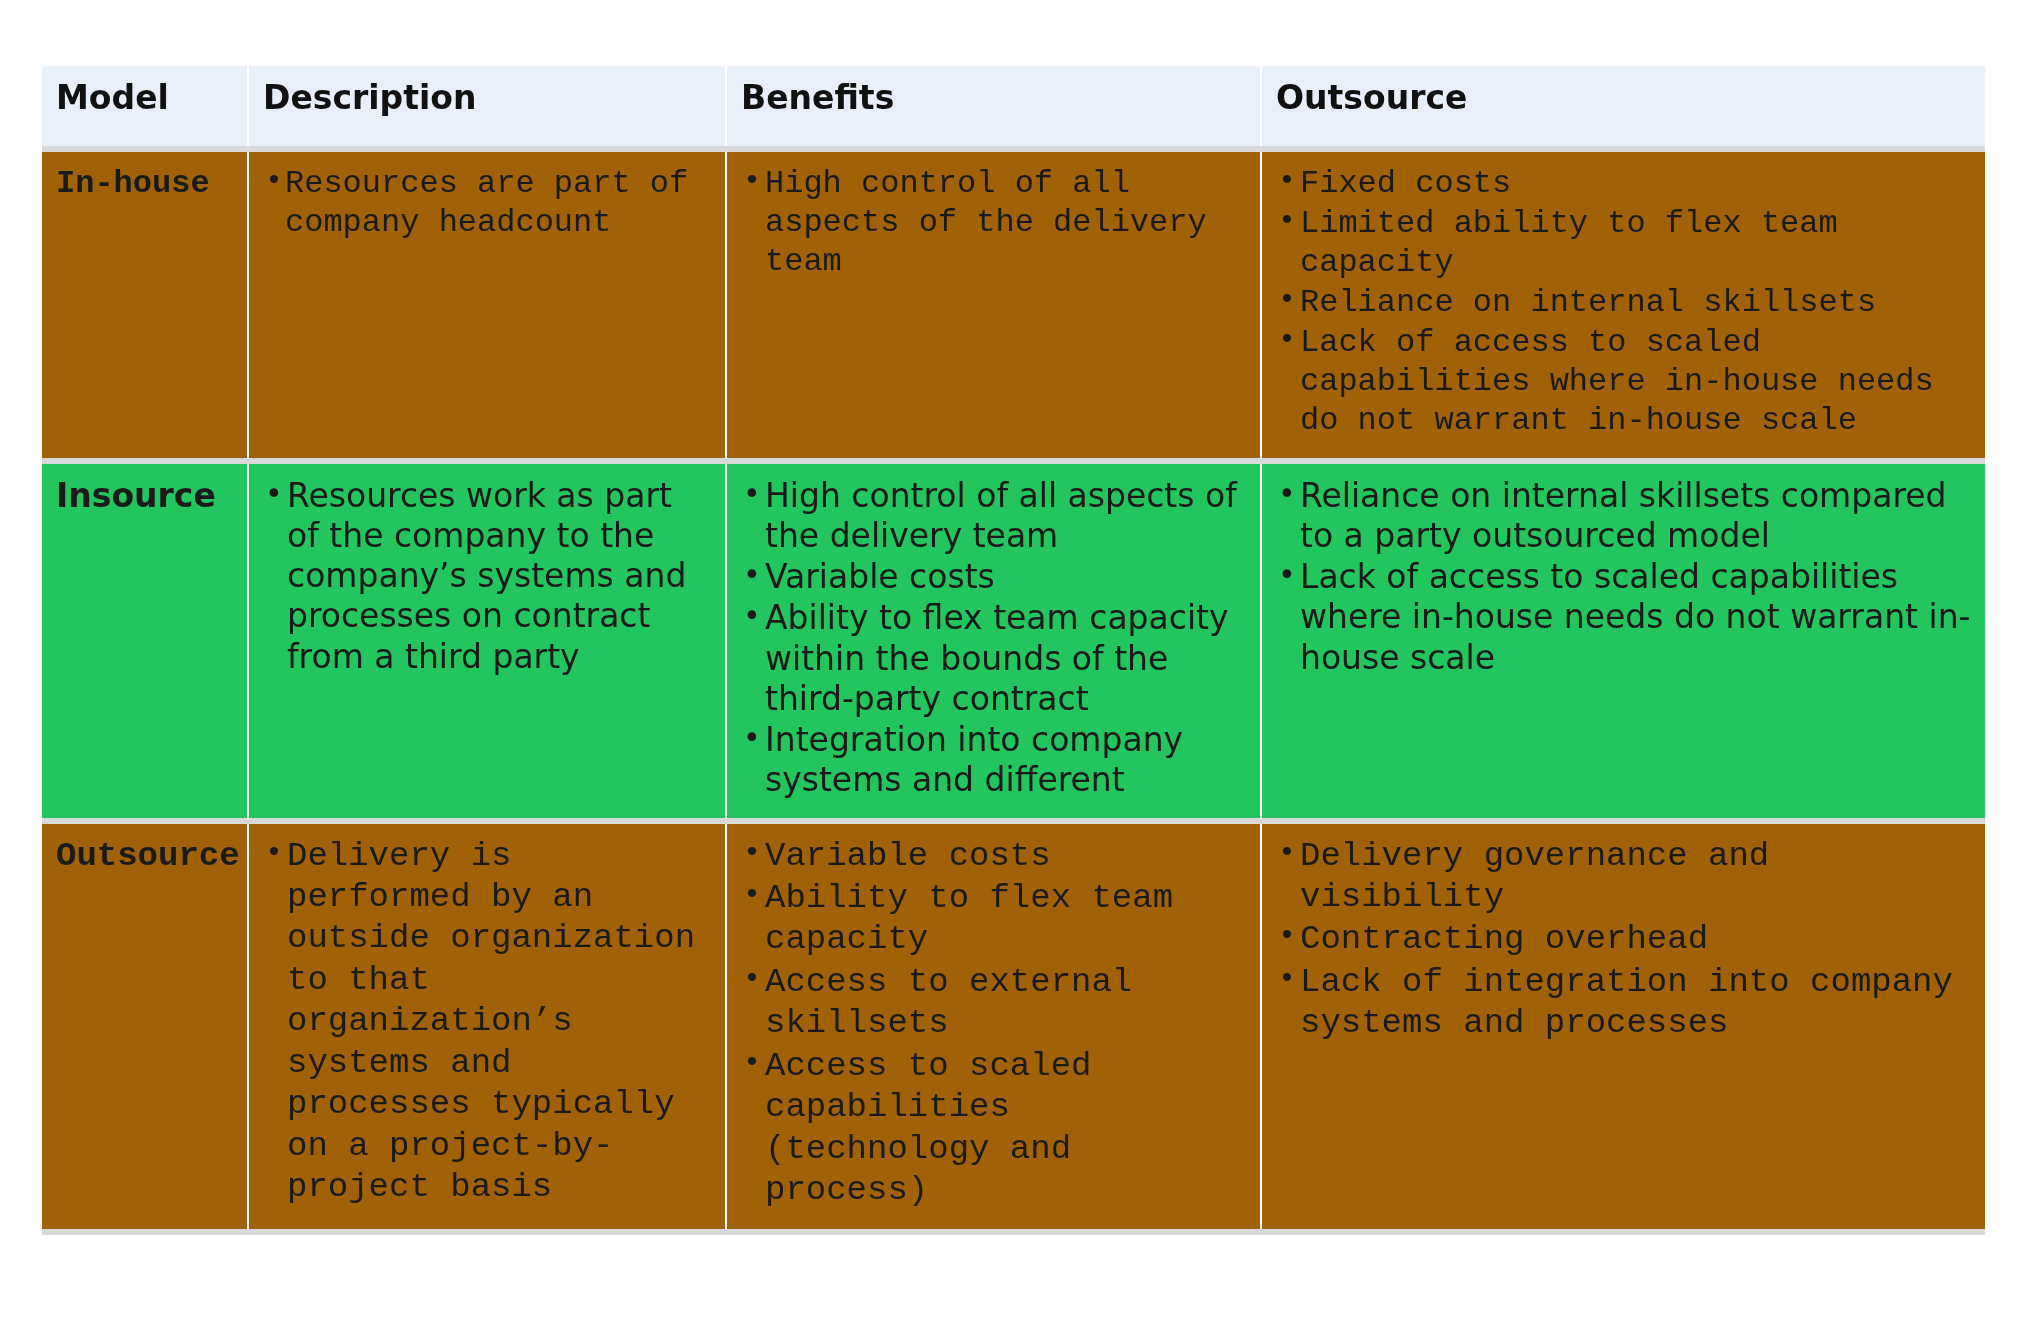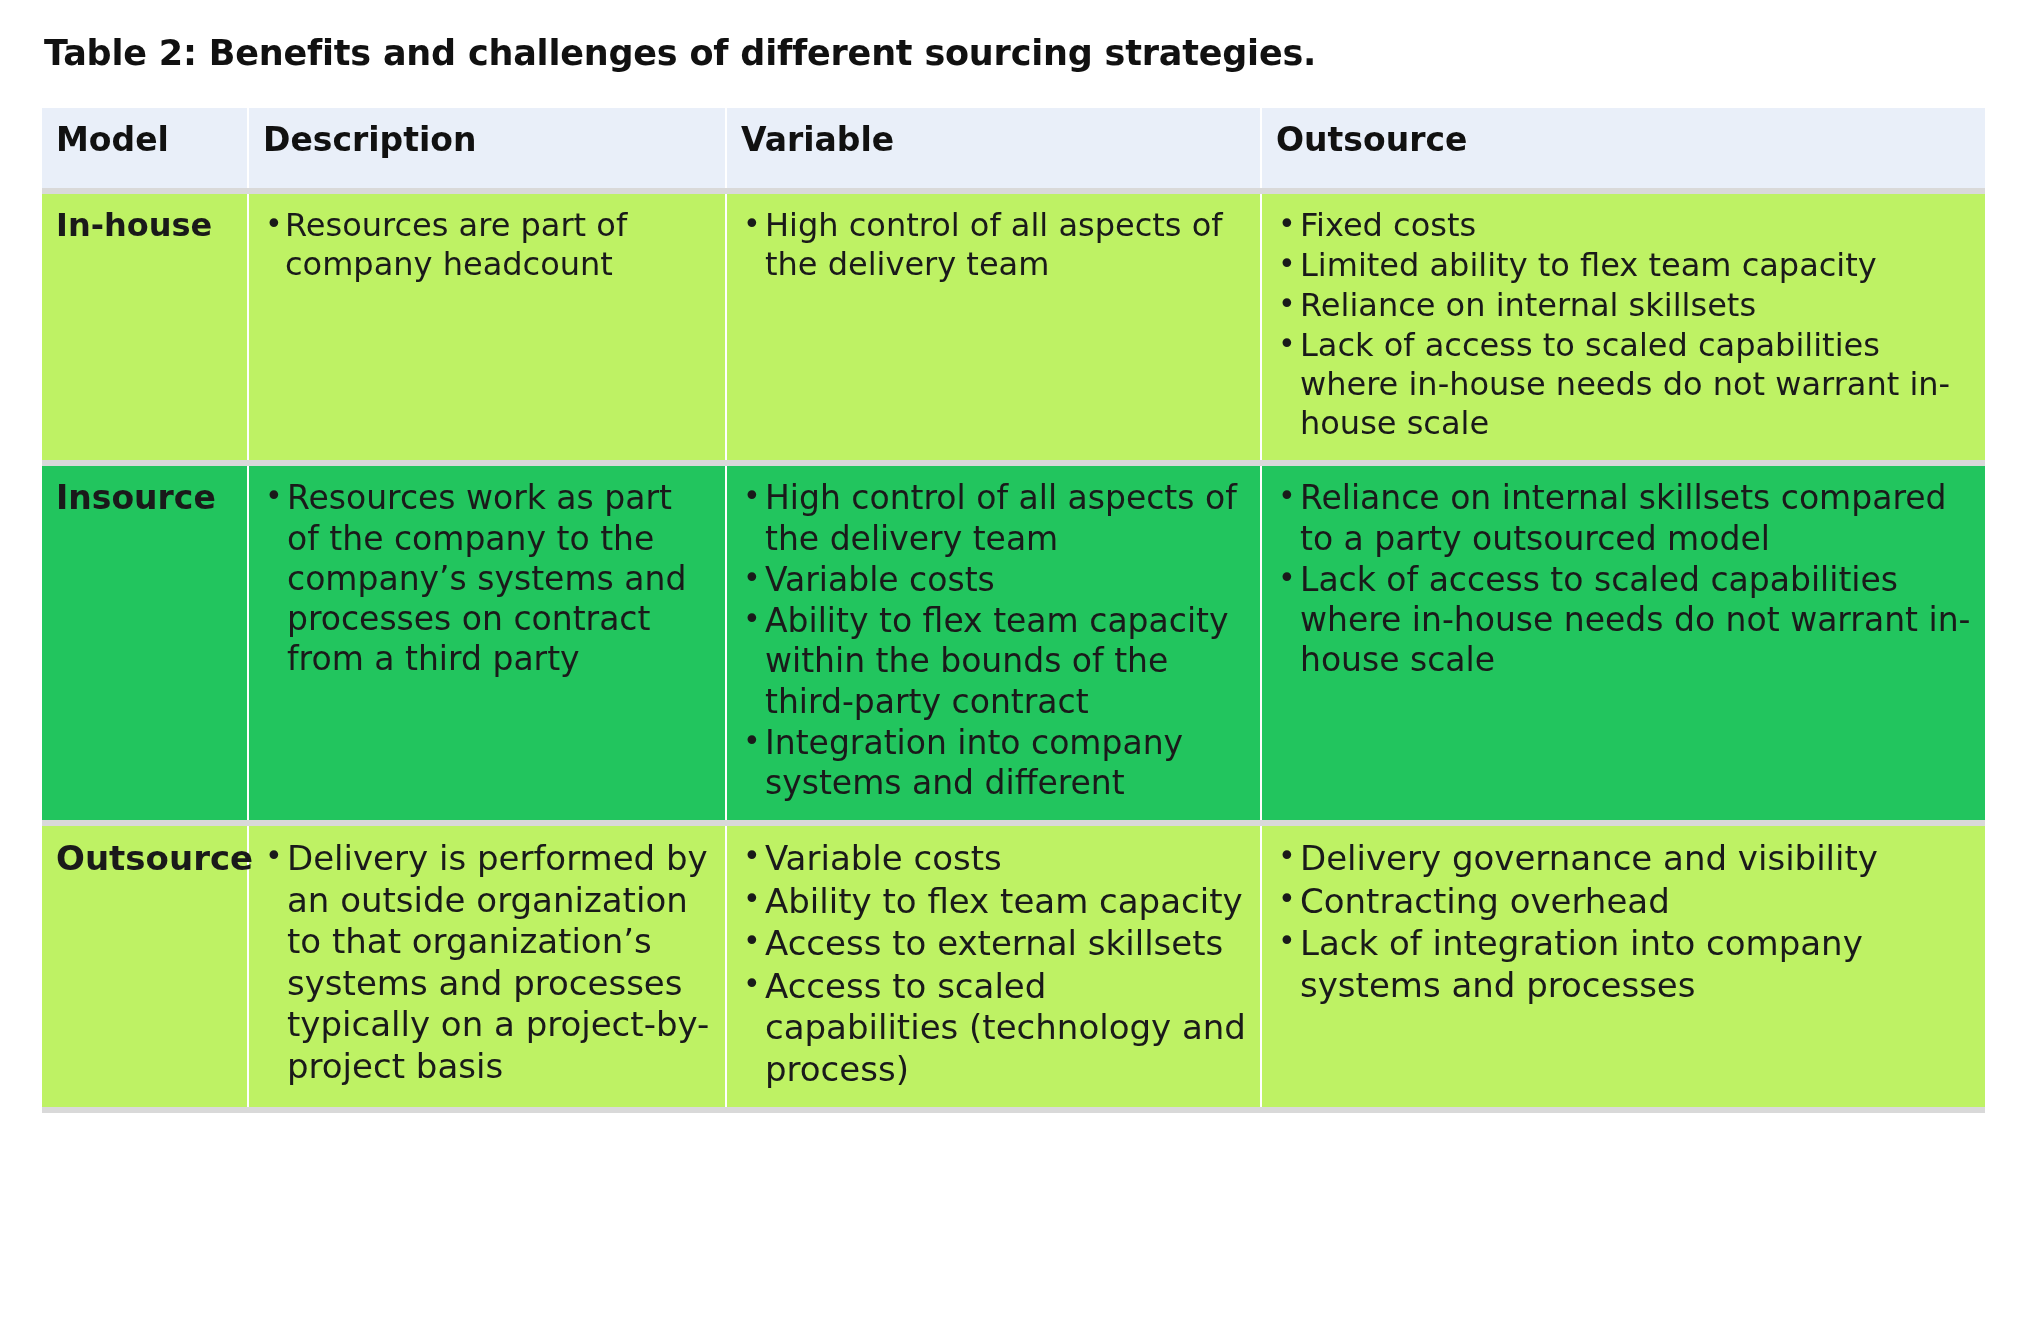--- a/index.html
+++ b/index.html
@@ -59,21 +59,21 @@
   tbody td {
     vertical-align: top;
     padding: 12px 12px 16px 14px;
     border-right: 2px solid #ffffff;
     border-bottom: 6px solid #d9d9d9;
     font-size: 32px;
     line-height: 1.22;
     color: #1a1a1a;
   }
   tbody td:last-child { border-right: none; }
-  tbody tr.row-light td { background: #bef264; }
+  tbody tr.row-light td { background: #a16207; font-family: Liberation Mono, monospace; }
   tbody tr.row-dark  td { background: #22c55e; }
   tbody tr:last-child td { border-bottom: 6px solid #d9d9d9; }
 
   td.model-cell {
     font-weight: bold;
     white-space: nowrap;
     padding-right: 6px;
   }
 
   ul.bullets {
@@ -100,35 +100,34 @@
   tr.row-inhouse td.desc-cell ul.bullets > li { padding-left: 22px; }
 
   tr.row-insource td { font-size: 33px; line-height: 1.22; }
   tr.row-outsource td { font-size: 34px; line-height: 1.22; }
 </style>
 </head>
 <body>
 
 <div class="page">
 
-  <div class="caption">Table 2: Benefits and challenges of different sourcing strategies.</div>
 
   <table class="sourcing-table">
     <colgroup>
       <col class="c-model">
       <col class="c-desc">
       <col class="c-benefits">
       <col class="c-challenges">
     </colgroup>
 
     <thead>
       <tr>
         <th>Model</th>
         <th>Description</th>
-        <th>Variable</th>
+        <th>Benefits</th>
         <th>Outsource</th>
       </tr>
     </thead>
 
     <tbody>
 
       <tr class="row-light row-inhouse">
         <td class="model-cell">In-house</td>
         <td class="desc-cell">
           <ul class="bullets">

